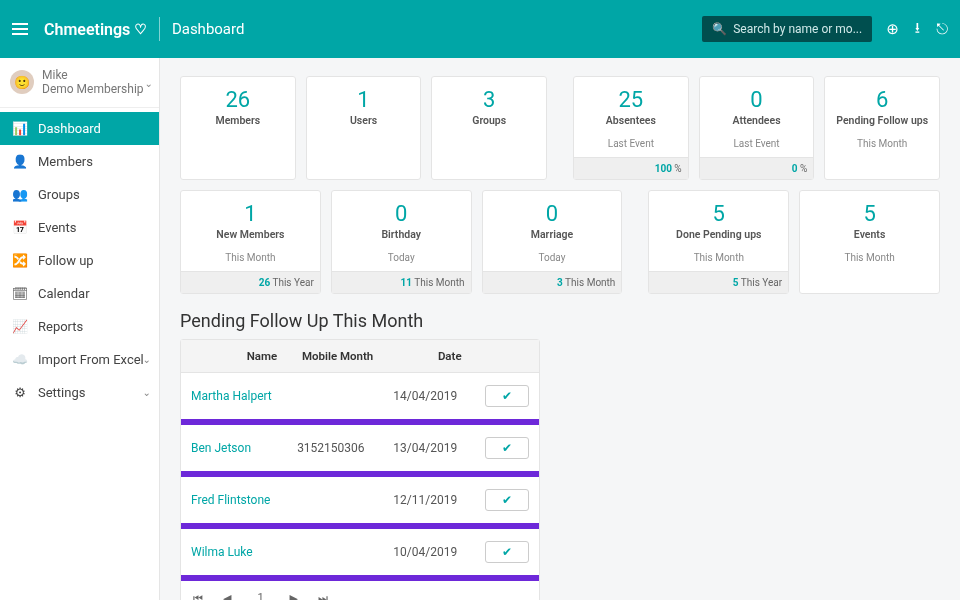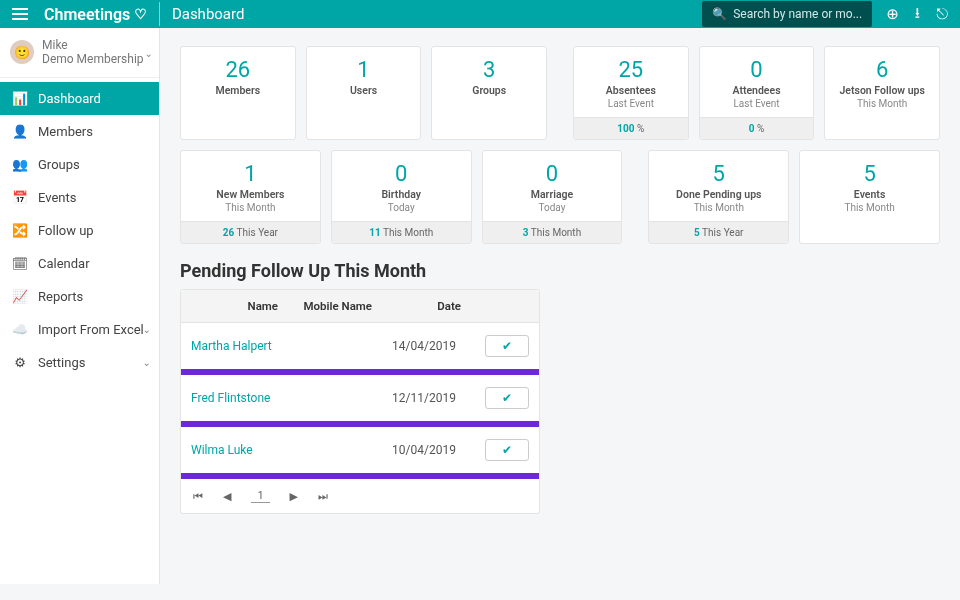--- a/index.html
+++ b/index.html
@@ -8,21 +8,21 @@
     background: #f5f6f7;
     width: 960px;
     height: 600px;
     overflow: hidden;
     color: #333;
   }
 
   
   .header {
     background: #00a6a6;
-    height: 28px;
+    height: 58px;
     display: flex;
     align-items: center;
     padding: 0 12px;
     color: #fff;
   }
   .menu-icon { width: 24px; display:flex; flex-direction:column; gap:3px; cursor:pointer; }
   .menu-icon span { display:block; height:2px; background:#fff; width:16px; }
   .logo { font-weight: 600; font-size: 16px; margin-left: 8px; display:flex; align-items:center; gap:4px;}
   .heart { font-size:14px; }
   .vsep { width:1px; height:24px; background:rgba(255,255,255,.5); margin:0 12px; }
@@ -96,34 +96,35 @@
     flex:1;
     display:flex;
     flex-direction:column;
     font-size:11px;
     color:#666;
     min-width:0;
   }
   .card .body { padding:10px 6px 8px; }
   .card .big { font-size:22px; color:#00a6a6; font-weight:400; margin-bottom:2px; }
   .card .lbl { font-size:10.5px; color:#555; font-weight:600; }
-  .card .sub { font-size:10px; color:#888; margin-top:1px; }
+  .card .sub { font-size:10px; color:#888; margin-top:11px; }
   .card .footer {
     background:#efefef;
     border-top:1px solid #e4e4e4;
     padding:5px 6px;
     font-size:10px;
     color:#666;
+    text-align:right;
   }
   .card .footer b { color:#00a6a6; font-weight:700; }
 
   
   .section-title {
     font-size:18px;
-    font-weight:700;
+    font-weight:400;
     color:#333;
     margin:16px 0 8px;
   }
 
   
   .table-wrap {
     border:1px solid #e4e4e4;
     border-radius:3px;
     background:#fff;
     width:360px;
@@ -282,21 +283,21 @@
             <div class="body">
               <div class="big">0</div>
               <div class="lbl">Attendees</div>
               <div class="sub">Last Event</div>
             </div>
             <div class="footer"><b>0</b> %</div>
           </div>
           <div class="card">
             <div class="body">
               <div class="big">6</div>
-              <div class="lbl">Jetson Follow ups</div>
+              <div class="lbl">Pending Follow ups</div>
               <div class="sub">This Month</div>
             </div>
           </div>
         </div>
       <div class="card-row" id="row2">
           <div class="card">
             <div class="body">
               <div class="big">1</div>
               <div class="lbl">New Members</div>
               <div class="sub">This Month</div>
@@ -338,30 +339,38 @@
         </div>
     </div>
 
     <div class="section-title">Pending Follow Up This Month</div>
 
     <div class="table-wrap">
       <table>
         <thead>
             <tr id="thead-row">
               <th>Name</th>
-              <th>Mobile Name</th>
+              <th>Mobile Month</th>
               <th>Date</th>
               <th></th>
             </tr>
           </thead>
         <tbody id="tbody">
             <tr>
               <td class="name"><a href="#">Martha Halpert</a></td>
               <td></td>
               <td>14/04/2019</td>
+              <td>
+                <div class="check-btn">✔</div>
+              </td>
+            </tr>
+            <tr>
+              <td class="name"><a href="#">Ben Jetson</a></td>
+              <td>3152150306</td>
+              <td>13/04/2019</td>
               <td>
                 <div class="check-btn">✔</div>
               </td>
             </tr>
             <tr>
               <td class="name"><a href="#">Fred Flintstone</a></td>
               <td></td>
               <td>12/11/2019</td>
               <td>
                 <div class="check-btn">✔</div>

